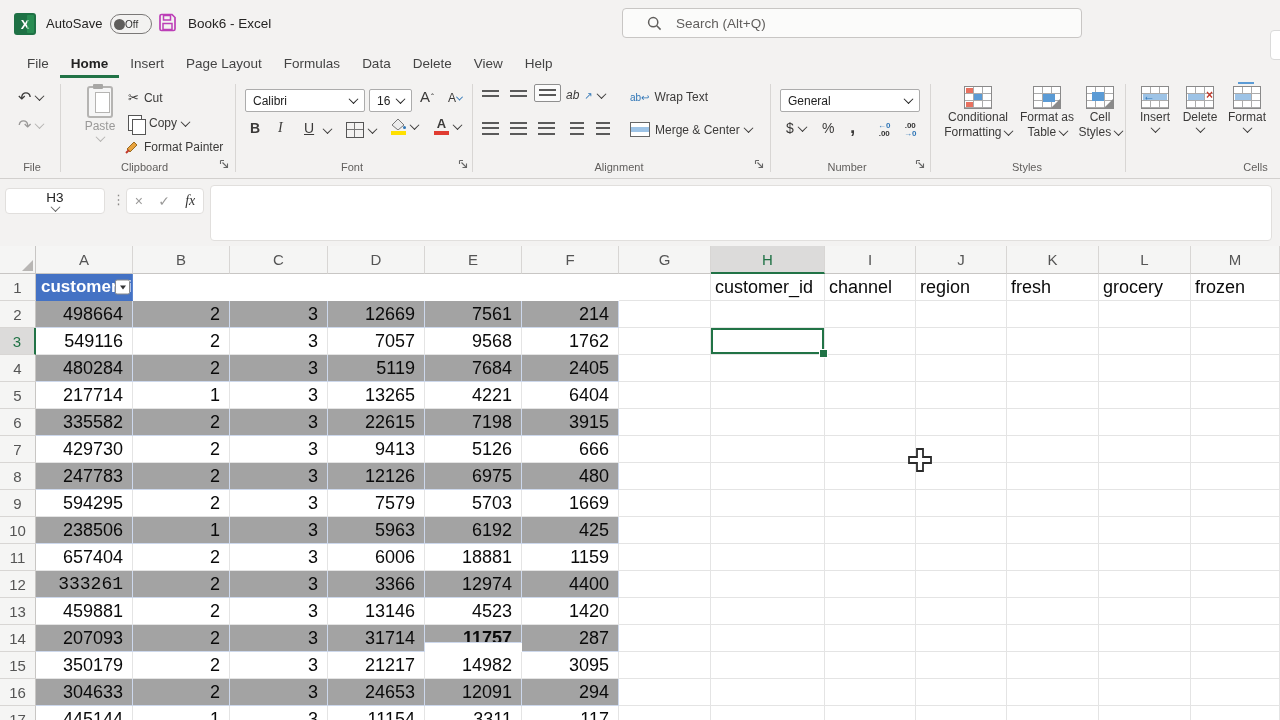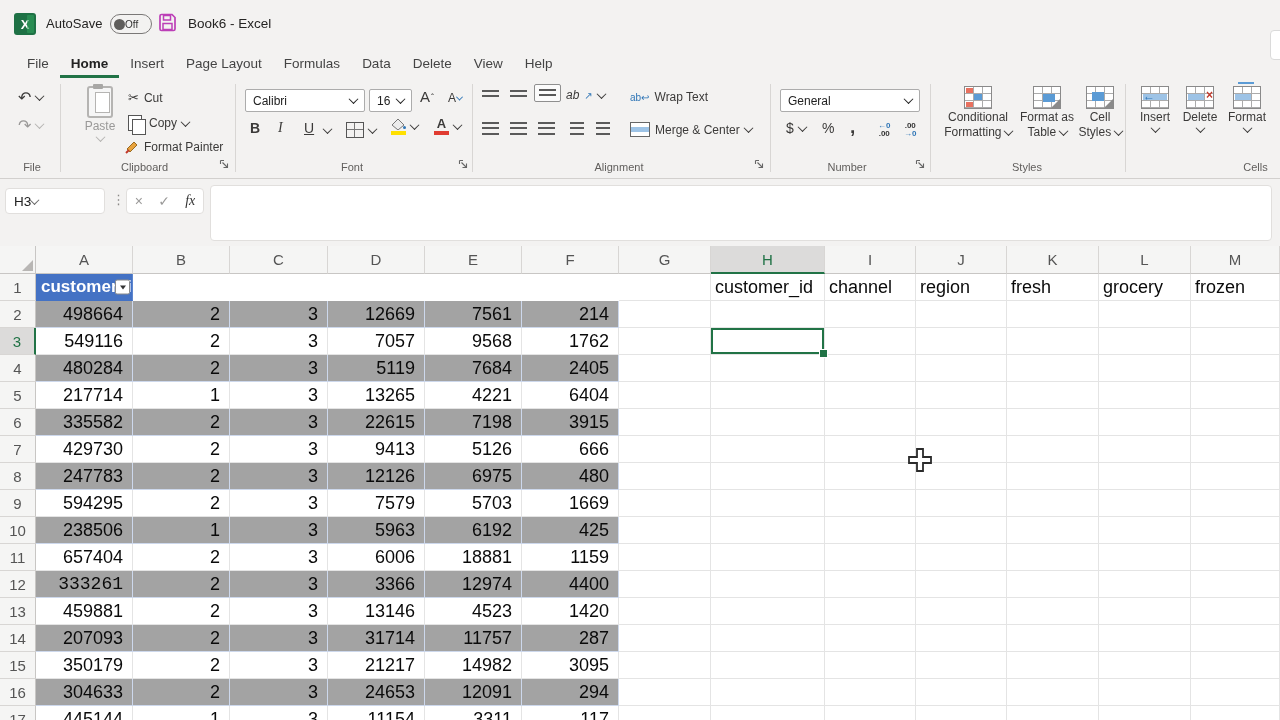--- a/index.html
+++ b/index.html
@@ -51,21 +51,21 @@
   .mergeicon{width:18px;height:13px;border:1px solid #666;position:relative;background:#fff;}
   .mergeicon::before{content:"";position:absolute;left:0;right:0;top:4px;height:5px;background:#9DC3E6;}
   .dec2{display:flex;flex-direction:column;align-items:center;font-size:8px;line-height:8px;color:#333;font-weight:700;}
   .dec2 .bluearrow{color:#2E75B6;}
   .mgrid{width:26px;height:21px;border:1px solid #8a8a8a;background-color:#fff;background-image:repeating-linear-gradient(to bottom,transparent 0 6px,#ABABAB 6px 7px),repeating-linear-gradient(to right,transparent 0 8px,#ABABAB 8px 9px);position:relative;}
   .mgrid span{position:absolute;}
   .stackbtn{position:absolute;display:flex;flex-direction:column;align-items:center;gap:2px;text-align:center;line-height:13px;}
 
   
   .fbar{position:absolute;left:0;top:179px;width:1280px;height:67px;background:#F3F2F1;}
-  .namebox{position:absolute;left:5px;top:9px;width:100px;height:26px;background:#fff;border:1px solid #E1DFDD;border-radius:4px;display:flex;align-items:center;font-size:13.5px;color:#222;padding:0 8px;justify-content:flex-start;box-sizing:border-box;}
+  .namebox{position:absolute;left:5px;top:9px;width:100px;height:26px;background:#fff;border:1px solid #E1DFDD;border-radius:4px;display:flex;align-items:center;font-size:13.5px;color:#222;padding:0 8px;justify-content:center;box-sizing:border-box;flex-direction:column;}
   .dots{position:absolute;left:112px;top:13px;color:#8a8886;font-size:13px;}
   .fxbox{position:absolute;left:126px;top:9px;width:78px;height:26px;background:#fff;border:1px solid #E1DFDD;border-radius:4px;display:flex;align-items:center;justify-content:space-around;font-size:14px;color:#9a9998;box-sizing:border-box;}
   .fxbox .fx{color:#333;font-family:"Liberation Serif",serif;font-style:italic;font-size:14px;}
   .finput{position:absolute;left:210px;top:6px;width:1062px;height:56px;background:#fff;border:1px solid #E1DFDD;border-radius:4px;box-sizing:border-box;font-size:14px;color:#222;padding:3px 6px;}
 
   
   .sheet{position:absolute;left:0;top:246px;width:1280px;height:474px;background:#fff;overflow:hidden;}
   .corner{position:absolute;left:0;top:0;width:36px;height:28px;background:#F5F5F4;border-right:1px solid #C8C6C4;border-bottom:1px solid #C8C6C4;box-sizing:border-box;}
   .corner i{position:absolute;right:2px;bottom:2px;width:0;height:0;border-bottom:11px solid #B8B6B4;border-left:11px solid transparent;}
   .ch{position:absolute;top:0;height:28px;background:#F5F5F4;border-right:1px solid #D8D6D4;border-bottom:1px solid #C8C6C4;box-sizing:border-box;font-size:15px;color:#555;display:flex;align-items:center;justify-content:center;}
@@ -96,20 +96,27 @@
       <div class="toggle">
         <div class="knob"></div>
         <span class="state">Off</span>
       </div>
       <svg class="save-icon" width="19" height="19" viewBox="0 0 19 19">
         <path d="M2 3 a1.5 1.5 0 0 1 1.5-1.5 H14 L17 4.5 V16 a1.5 1.5 0 0 1-1.5 1.5 H3.5 A1.5 1.5 0 0 1 2 16 Z" fill="none" stroke="#BC3FB7" stroke-width="1.7"></path>
         <rect x="5.5" y="2.5" width="7" height="4.5" fill="none" stroke="#BC3FB7" stroke-width="1.5"></rect>
         <rect x="5" y="10.5" width="9" height="6" fill="none" stroke="#BC3FB7" stroke-width="1.5"></rect>
       </svg>
       <span class="wb-title">Book6 - Excel</span>
+      <div class="searchbox">
+        <svg class="mag" width="15" height="15" viewBox="0 0 15 15">
+          <circle cx="6.2" cy="6.2" r="4.6" fill="none" stroke="#605E5C" stroke-width="1.5"></circle>
+          <line x1="9.8" y1="9.8" x2="13.6" y2="13.6" stroke="#605E5C" stroke-width="1.5"></line>
+        </svg>
+        <span class="ph">Search (Alt+Q)</span>
+      </div>
       <div class="tr-btn"></div>
     </div>
 
     <div class="tabs">
         <div class="tab">File</div>
         <div class="tab active">Home</div>
         <div class="tab">Insert</div>
         <div class="tab">Page Layout</div>
         <div class="tab">Formulas</div>
         <div class="tab">Data</div>
@@ -546,21 +553,21 @@
       <div class="cell" style="left: 825px; top: 352px; width: 91px; height: 27px;"></div>
       <div class="cell" style="left: 916px; top: 352px; width: 91px; height: 27px;"></div>
       <div class="cell" style="left: 1007px; top: 352px; width: 92px; height: 27px;"></div>
       <div class="cell" style="left: 1099px; top: 352px; width: 92px; height: 27px;"></div>
       <div class="cell" style="left: 1191px; top: 352px; width: 89px; height: 27px;"></div>
       <div class="rh" style="top: 379px; height: 27px;">14</div>
       <div class="cell num band" style="left: 36px; top: 379px; width: 97px; height: 27px;">207093</div>
       <div class="cell num band" style="left: 133px; top: 379px; width: 97px; height: 27px;">2</div>
       <div class="cell num band" style="left: 230px; top: 379px; width: 98px; height: 27px;">3</div>
       <div class="cell num band" style="left: 328px; top: 379px; width: 97px; height: 27px;">31714</div>
-      <div class="cell num band" style="left: 425px; top: 379px; width: 97px; height: 27px;">11757</div>
+      <div class="cell num band" style="left: 425px; top: 379px; width: 97px; height: 18px; font-weight: bold;">11757</div>
       <div class="cell num band" style="left: 522px; top: 379px; width: 97px; height: 27px;">287</div>
       <div class="cell" style="left: 619px; top: 379px; width: 92px; height: 27px;"></div>
       <div class="cell" style="left: 711px; top: 379px; width: 114px; height: 27px;"></div>
       <div class="cell" style="left: 825px; top: 379px; width: 91px; height: 27px;"></div>
       <div class="cell" style="left: 916px; top: 379px; width: 91px; height: 27px;"></div>
       <div class="cell" style="left: 1007px; top: 379px; width: 92px; height: 27px;"></div>
       <div class="cell" style="left: 1099px; top: 379px; width: 92px; height: 27px;"></div>
       <div class="cell" style="left: 1191px; top: 379px; width: 89px; height: 27px;"></div>
       <div class="rh" style="top: 406px; height: 27px;">15</div>
       <div class="cell num" style="left: 36px; top: 406px; width: 97px; height: 27px;">350179</div>

